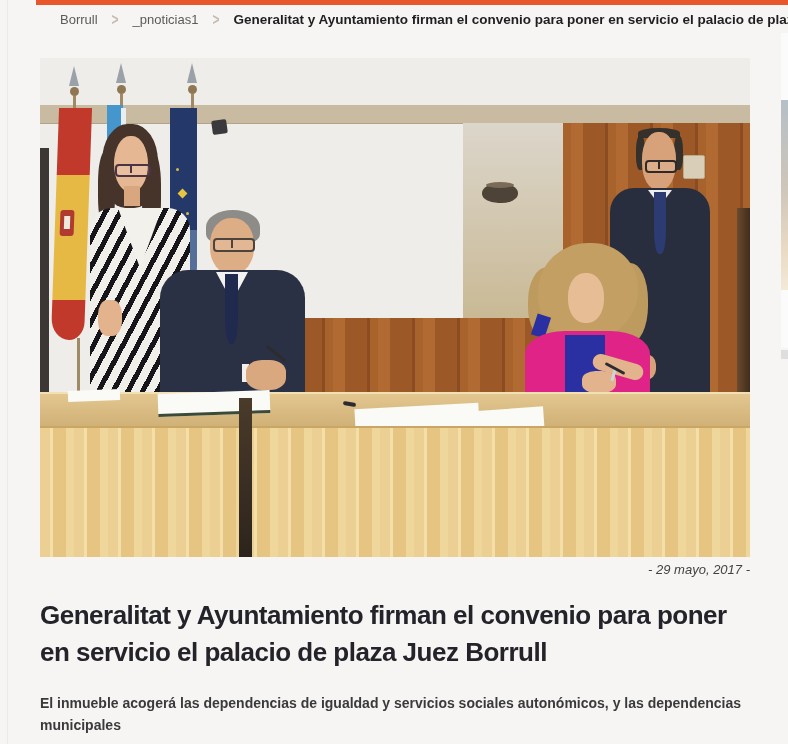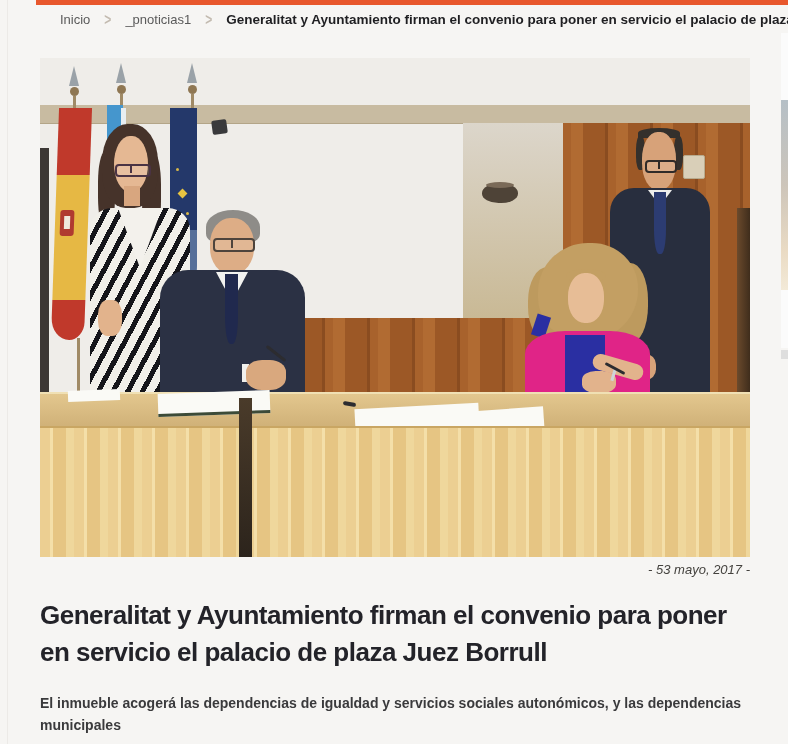--- a/index.html
+++ b/index.html
@@ -130,21 +130,21 @@
     color:#232329;letter-spacing:-0.5px;}
   .subtitle{left:40px;top:692px;width:716px;font-size:14px;line-height:22px;font-weight:bold;color:#3a3a3c;}
 </style>
 </head>
 <body>
 
 <div class="abs accent-bar"></div>
 <div class="abs left-hairline"></div>
 
 <nav class="abs breadcrumb">
-  <a class="crumb">Inicio</a>
+  <a class="crumb">Borrull</a>
   <span class="crumb-sep">&gt;</span>
   <a class="crumb">_pnoticias1</a>
   <span class="crumb-sep">&gt;</span>
   <span class="crumb-current">Generalitat y Ayuntamiento firman el convenio para poner en servicio el palacio de plaza Juez Borrull</span>
 </nav>
 
 <figure class="abs photo" style="margin:0;">
   <div class="ceiling-band"></div>
   <div class="light-panel"></div>
   <div class="wood-a"></div>
@@ -248,15 +248,15 @@
   <div class="paper" style="left:315px;top:348px;width:124px;height:22px;transform:rotate(-3deg);"></div>
   <div class="paper-plain" style="left:398px;top:352px;width:106px;height:26px;transform:rotate(-4deg);"></div>
   <div class="desk-front"></div>
   <div class="desk-gap"></div>
 </figure>
 
 <div class="abs sliver-card"></div>
 <div class="abs sliver-img"></div>
 <div class="abs sliver-divider"></div>
 
-<div class="abs date-line">- 53 mayo, 2017 -</div>
+<div class="abs date-line">- 29 mayo, 2017 -</div>
 <h1 class="abs headline" style="margin:0;">Generalitat y Ayuntamiento firman el convenio para poner en servicio el palacio de plaza Juez Borrull</h1>
 <h2 class="abs subtitle" style="margin:0;">El inmueble acogerá las dependencias de igualdad y servicios sociales autonómicos, y las dependencias municipales</h2>
 
 </body></html>

